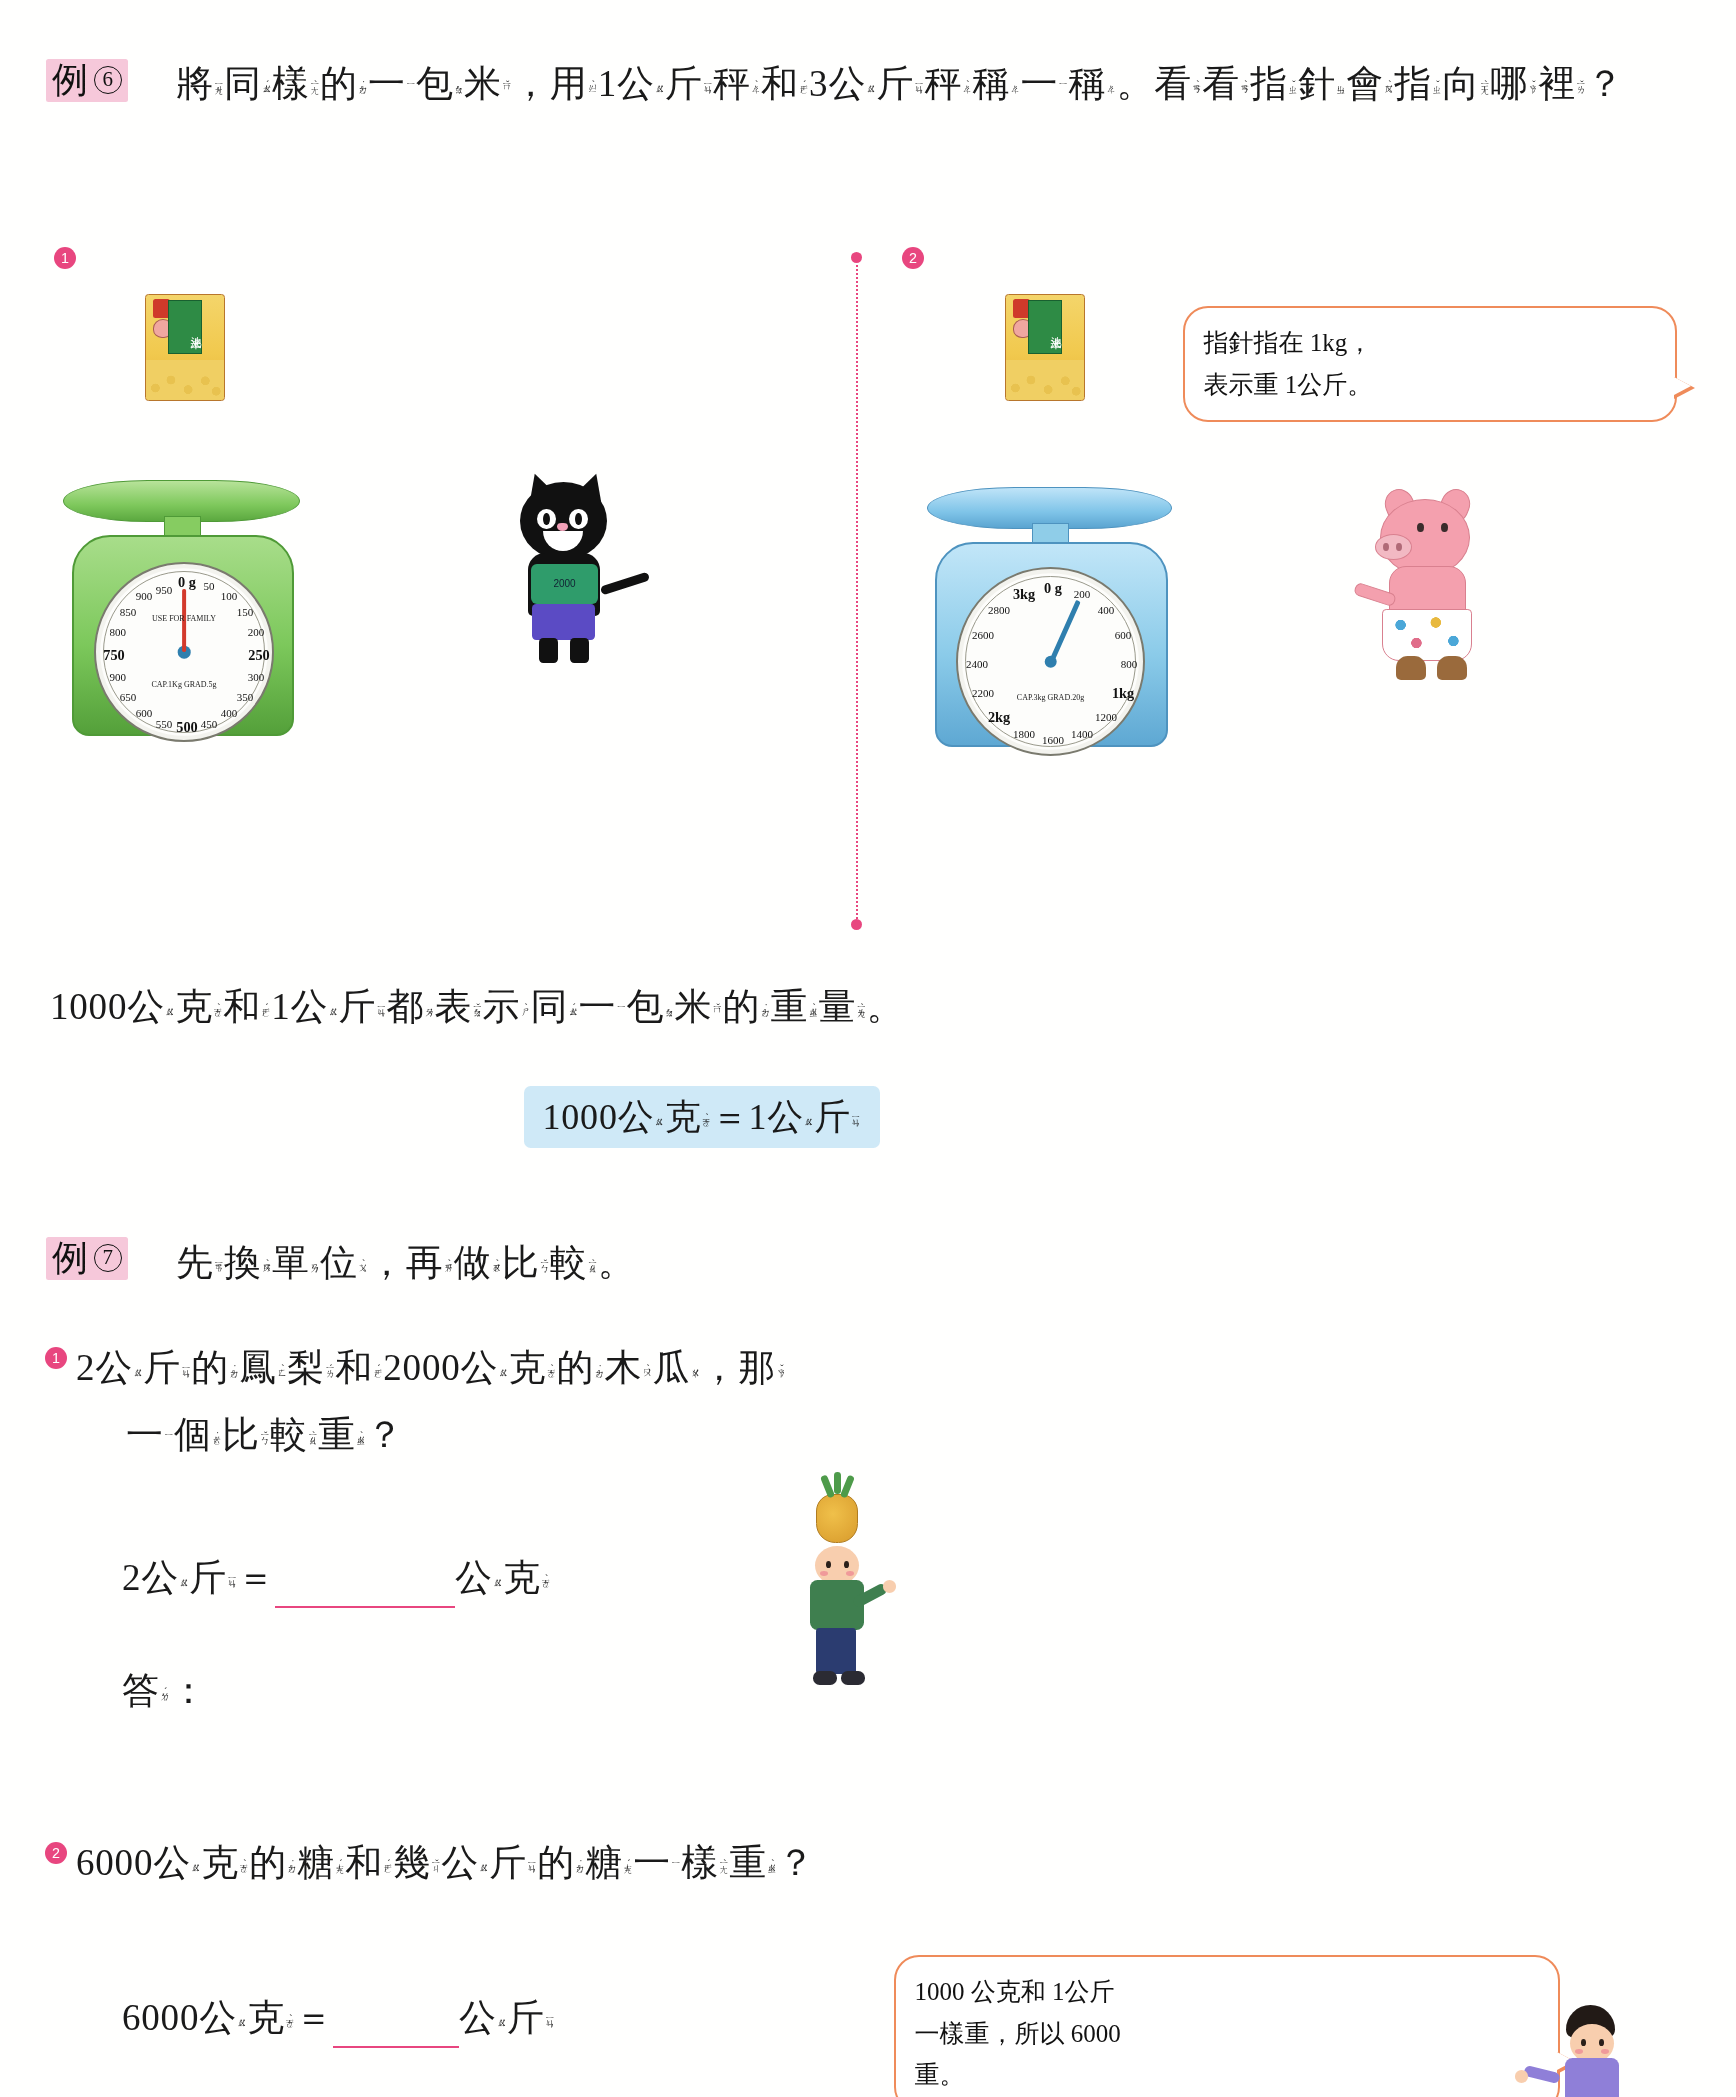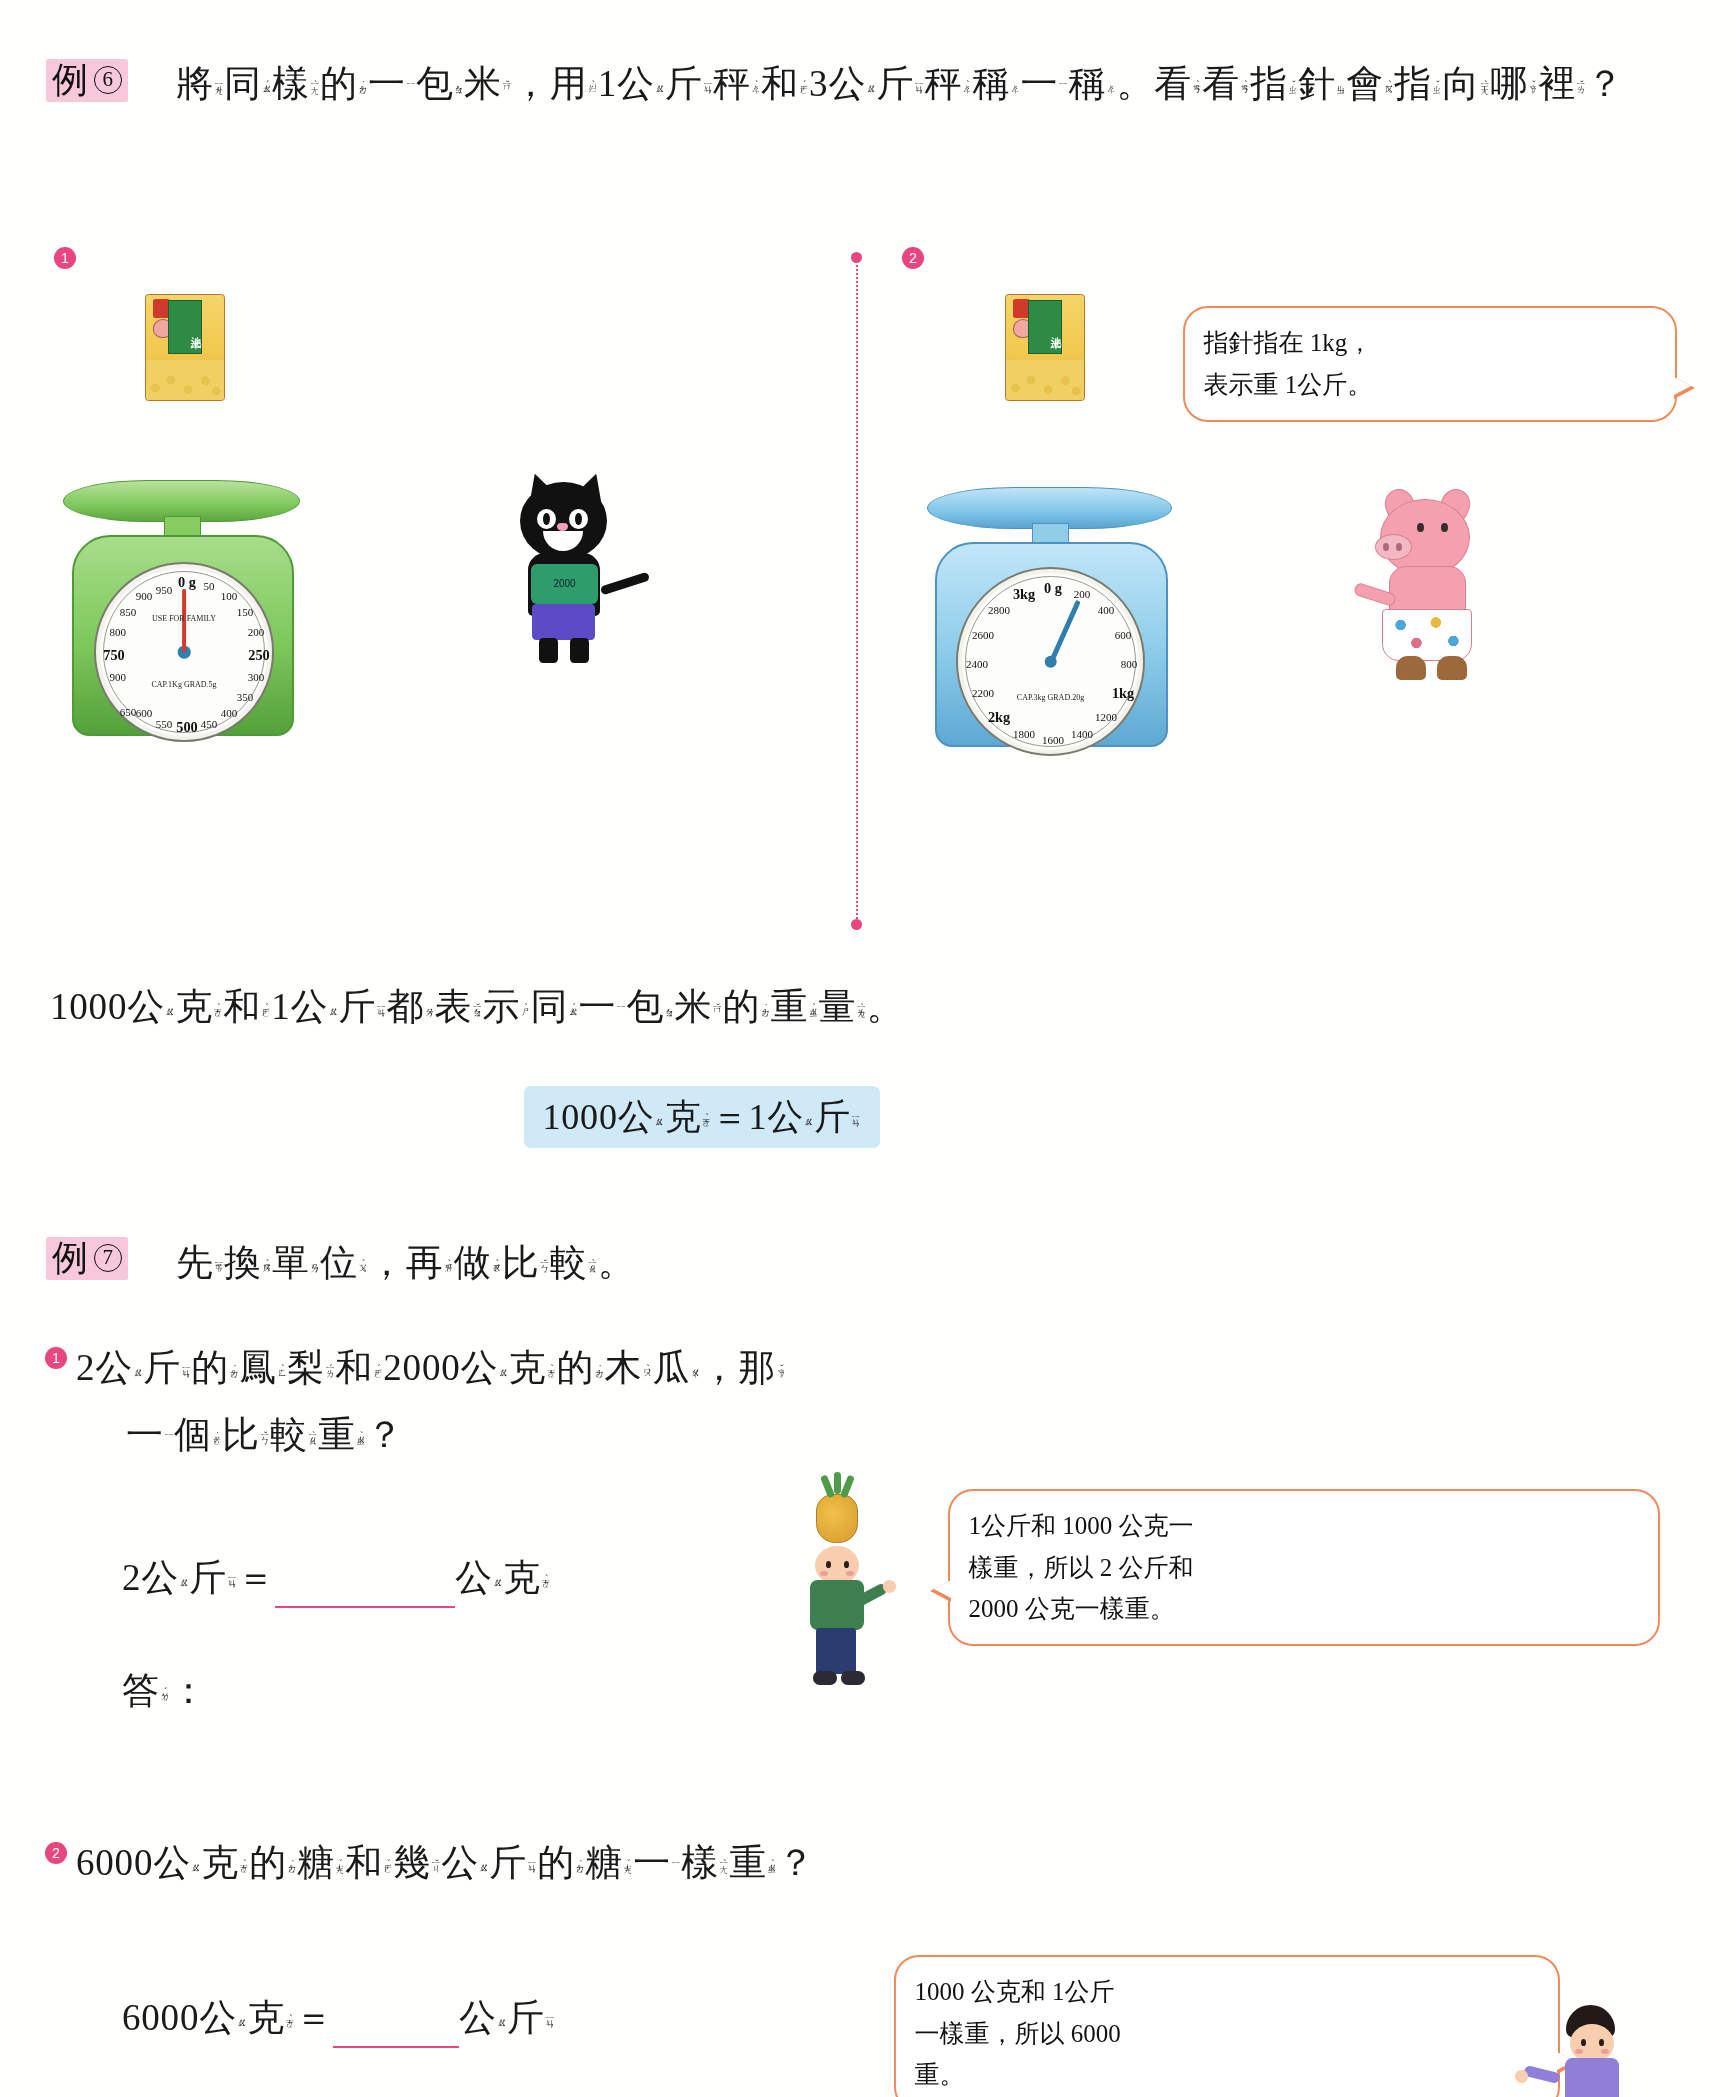--- a/index.html
+++ b/index.html
@@ -498,21 +498,21 @@
         <div class="num" style="left: 149px; top: 48px;">150</div>
         <div class="num" style="left: 160px; top: 68px;">200</div>
         <div class="num big" style="left: 163px; top: 91px;">250</div>
         <div class="num" style="left: 160px; top: 113px;">300</div>
         <div class="num" style="left: 149px; top: 133px;">350</div>
         <div class="num" style="left: 133px; top: 149px;">400</div>
         <div class="num" style="left: 113px; top: 160px;">450</div>
         <div class="num big" style="left: 91px; top: 163px;">500</div>
         <div class="num" style="left: 68px; top: 160px;">550</div>
         <div class="num" style="left: 48px; top: 149px;">600</div>
-        <div class="num" style="left: 32px; top: 133px; margin-top: 15px;">650</div>
+        <div class="num" style="left: 32px; top: 133px;">650</div>
         <div class="num" style="left: 21.7px; top: 113px;">900</div>
         <div class="num big" style="left: 18px; top: 91px;">750</div>
         <div class="num" style="left: 21.7px; top: 68px;">800</div>
         <div class="num" style="left: 32px; top: 48px;">850</div>
         <div class="num" style="left: 48px; top: 32px;">900</div>
         <div class="num" style="left: 68px; top: 26px;">950</div>
       </div>
   </div>
 
 
@@ -620,25 +620,20 @@
   </div>
   <div class="abs body-text" id="q1l1" style="left:76px; top:1338px; width:1619px;"><span class="plain">2</span><span class="rb">公<span class="bp">ㄍㄨㄥ</span></span><span class="rb">斤<span class="bp">ㄐㄧㄣ</span></span><span class="rb">的<span class="bp">ㄉㄜ˙</span></span><span class="rb">鳳<span class="bp">ㄈㄥˋ</span></span><span class="rb">梨<span class="bp">ㄌㄧˊ</span></span><span class="rb">和<span class="bp">ㄏㄜˊ</span></span><span class="plain">2</span><span class="plain">0</span><span class="plain">0</span><span class="plain">0</span><span class="rb">公<span class="bp">ㄍㄨㄥ</span></span><span class="rb">克<span class="bp">ㄎㄜˋ</span></span><span class="rb">的<span class="bp">ㄉㄜ˙</span></span><span class="rb">木<span class="bp">ㄇㄨˋ</span></span><span class="rb">瓜<span class="bp">ㄍㄨㄚ</span></span><span class="plain">，</span><span class="rb">那<span class="bp">ㄋㄚˇ</span></span></div>
   <div class="abs body-text" id="q1l2" style="left:126px; top:1405px; width:1552px;"><span class="rb">一<span class="bp">ㄧ</span></span><span class="rb">個<span class="bp">ㄍㄜ˙</span></span><span class="rb">比<span class="bp">ㄅㄧˇ</span></span><span class="rb">較<span class="bp">ㄐㄧㄠˋ</span></span><span class="rb">重<span class="bp">ㄓㄨㄥˋ</span></span><span class="plain">？</span></div>
 
   <div class="abs body-text" style="left:122px; top:1548px;">
     <span id="q1wp"><span class="plain">2</span><span class="rb">公<span class="bp">ㄍㄨㄥ</span></span><span class="rb">斤<span class="bp">ㄐㄧㄣ</span></span><span class="plain">＝</span></span><span class="blank" style="width:180px; height:40px;"></span><span id="q1ws"><span class="rb">公<span class="bp">ㄍㄨㄥ</span></span><span class="rb">克<span class="bp">ㄎㄜˋ</span></span></span>
   </div>
 
   <div class="abs body-text" id="q1ans" style="left:122px; top:1661px;"><span class="rb">答<span class="bp">ㄉㄚˊ</span></span><span class="plain">：</span></div>
 
-  <div class="bubble tail-left" style="left:948px; top:1489px; width:671px;">
-    <div id="q1b1">1公斤和 1000 公克一</div>
-    <div id="q1b2">樣重，所以 2 公斤和</div>
-    <div id="q1b3">2000 公克一樣重。</div>
-  </div>
 
   <div class="kid" style="left:797px; top:1527px; width:92px; height:168px;">
     <div class="pineapple-hat">
       <div class="leaf" style="left:7.6px; top:-20px; transform:rotate(-22deg);"></div>
       <div class="leaf" style="left:17.6px; top:-23.5px;"></div>
       <div class="leaf" style="left:27px; top:-20px; transform:rotate(22deg);"></div>
     </div>
     <div class="face"></div>
     <div class="eye" style="left:28.5px; top:34px;"></div>
     <div class="eye" style="left:47px; top:34px;"></div>

